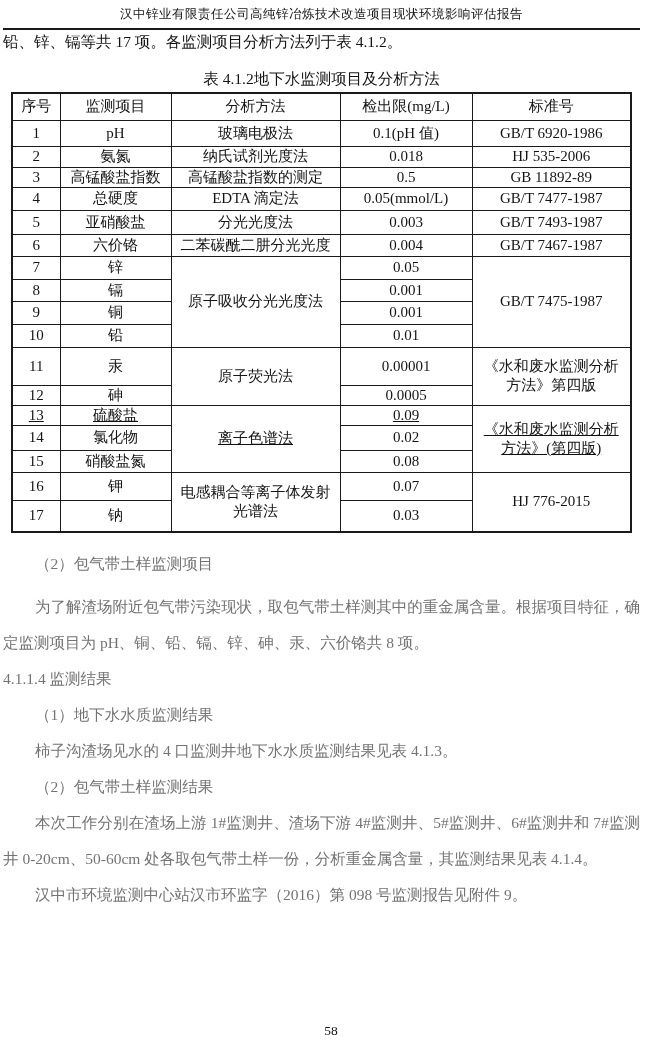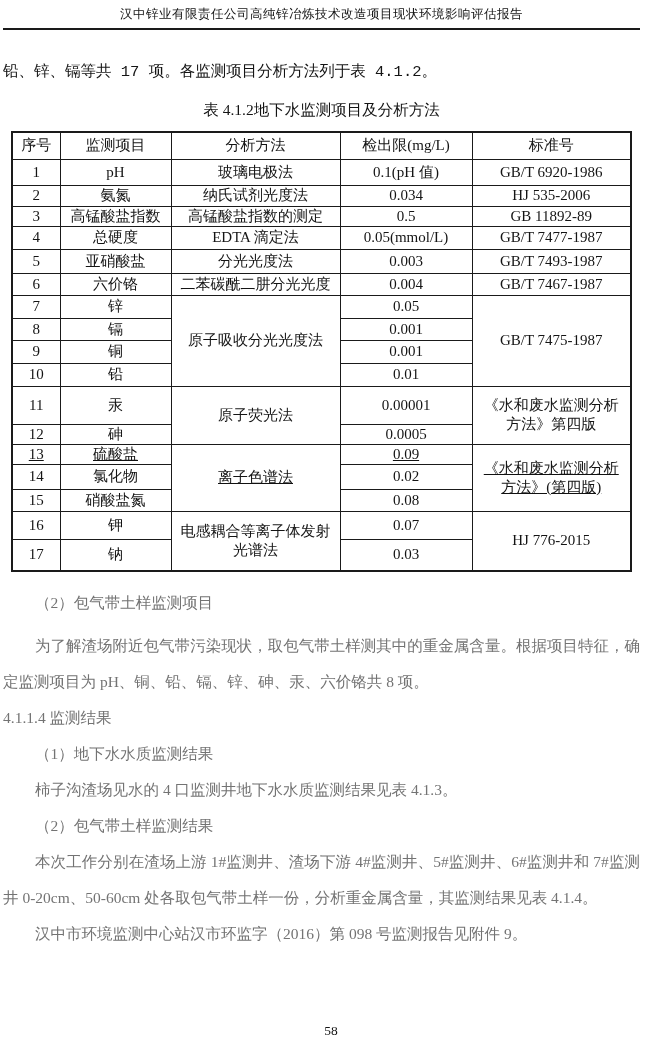--- a/index.html
+++ b/index.html
@@ -23,36 +23,35 @@
     line-height: 17px;
     letter-spacing: 0.5px;
     color: #141414;
   }
   .header-rule {
     border-bottom: 2px solid #1a1a1a;
     margin-top: 5px;
     width: 100%;
   }
   .intro-line {
-    margin-top: 32px;
+    margin-top: 1px;
     font-size: 15.5px;
     line-height: 21px;
     color: #141414;
-    font-family: Liberation Mono, monospace;
   }
   .table-caption {
     margin-top: 17px;
     text-align: center;
     font-size: 15.5px;
     line-height: 20px;
     color: #141414;
   }
   .table-caption .cap-label { }
   table.monitoring {
-    margin: 11px auto 0 auto;
+    margin: 3px auto 0 auto;
     width: 620px;
     border-collapse: collapse;
     table-layout: fixed;
     border: 2px solid #1a1a1a;
   }
   table.monitoring th, table.monitoring td {
     border: 1px solid #1a1a1a;
     font-weight: normal;
     text-align: center;
     vertical-align: middle;
@@ -118,21 +117,21 @@
           <td>1</td>
           <td>pH</td>
           <td>玻璃电极法</td>
           <td>0.1(pH 值)</td>
           <td>GB/T 6920-1986</td>
         </tr>
         <tr style="height: 21px;">
           <td>2</td>
           <td>氨氮</td>
           <td>纳氏试剂光度法</td>
-          <td>0.034</td>
+          <td>0.018</td>
           <td>HJ 535-2006</td>
         </tr>
         <tr style="height: 20px;">
           <td>3</td>
           <td>高锰酸盐指数</td>
           <td>高锰酸盐指数的测定</td>
           <td>0.5</td>
           <td>GB 11892-89</td>
         </tr>
         <tr style="height: 23px;">

